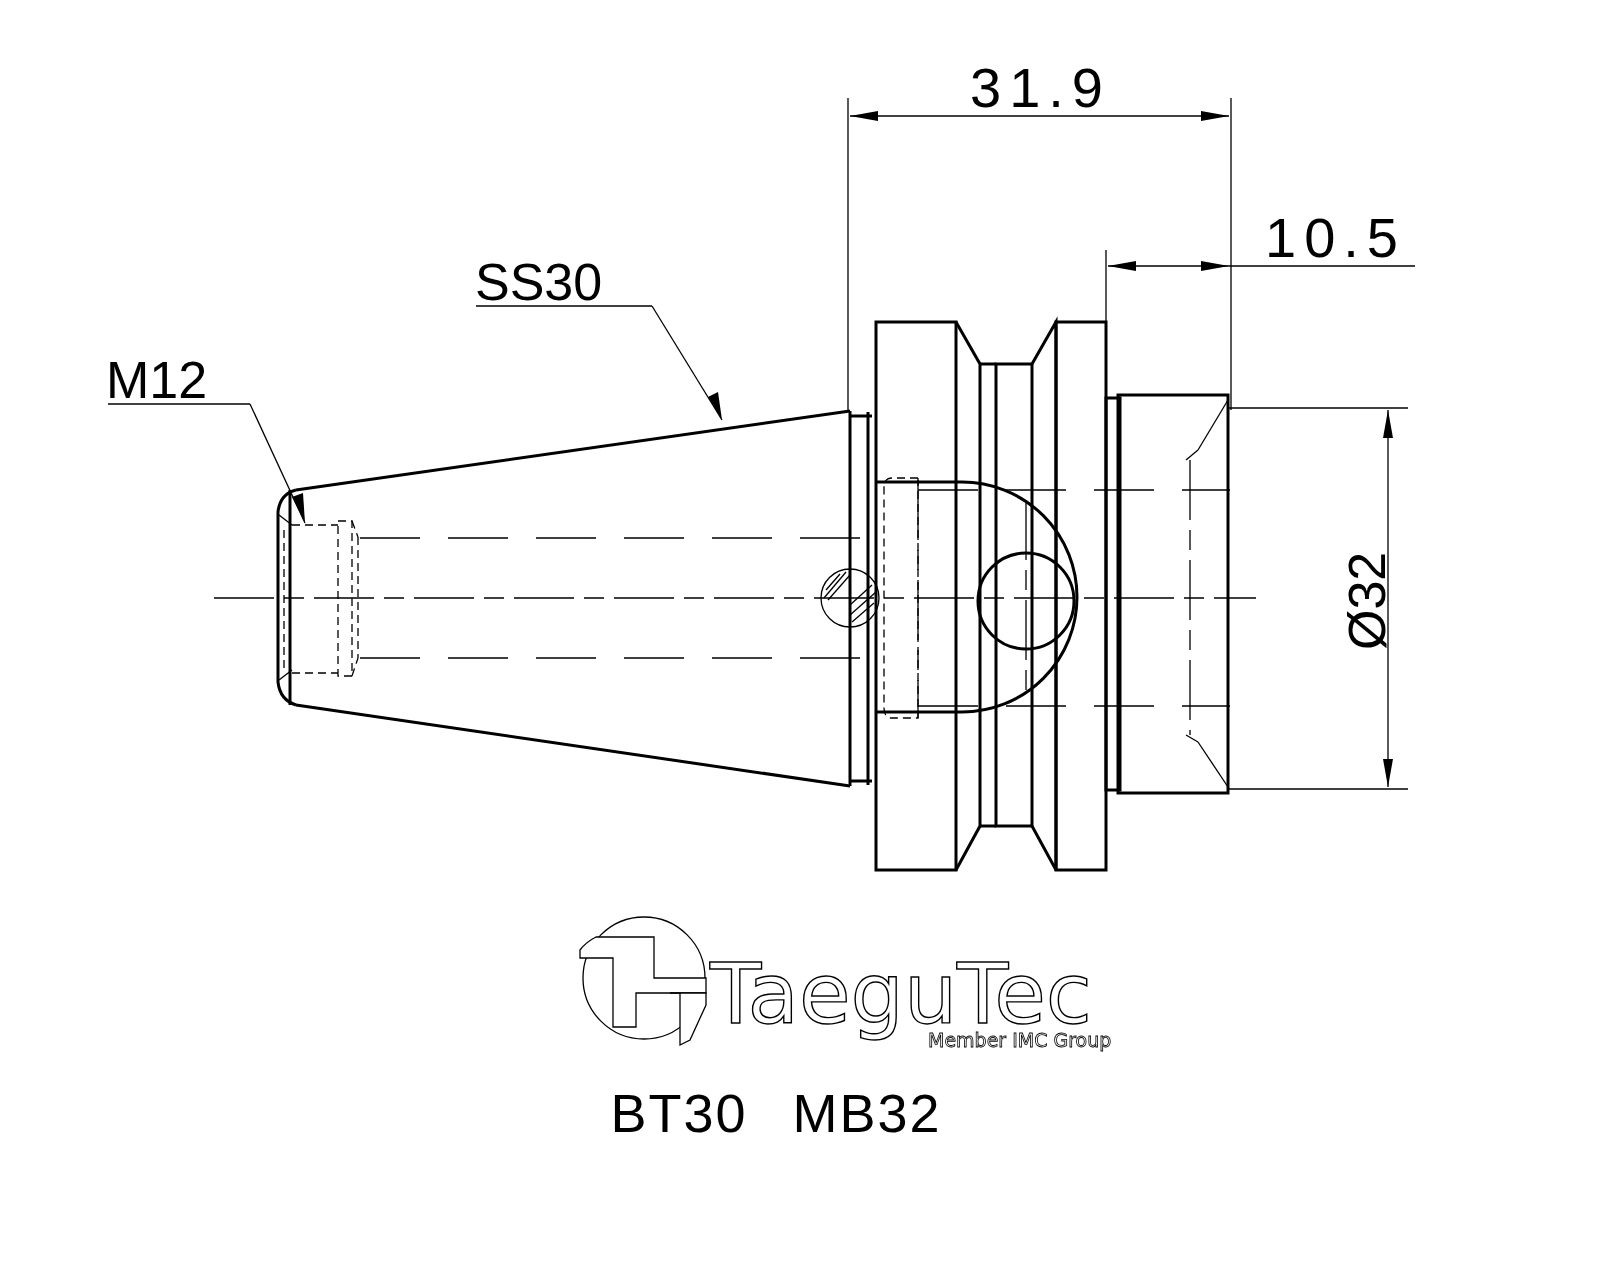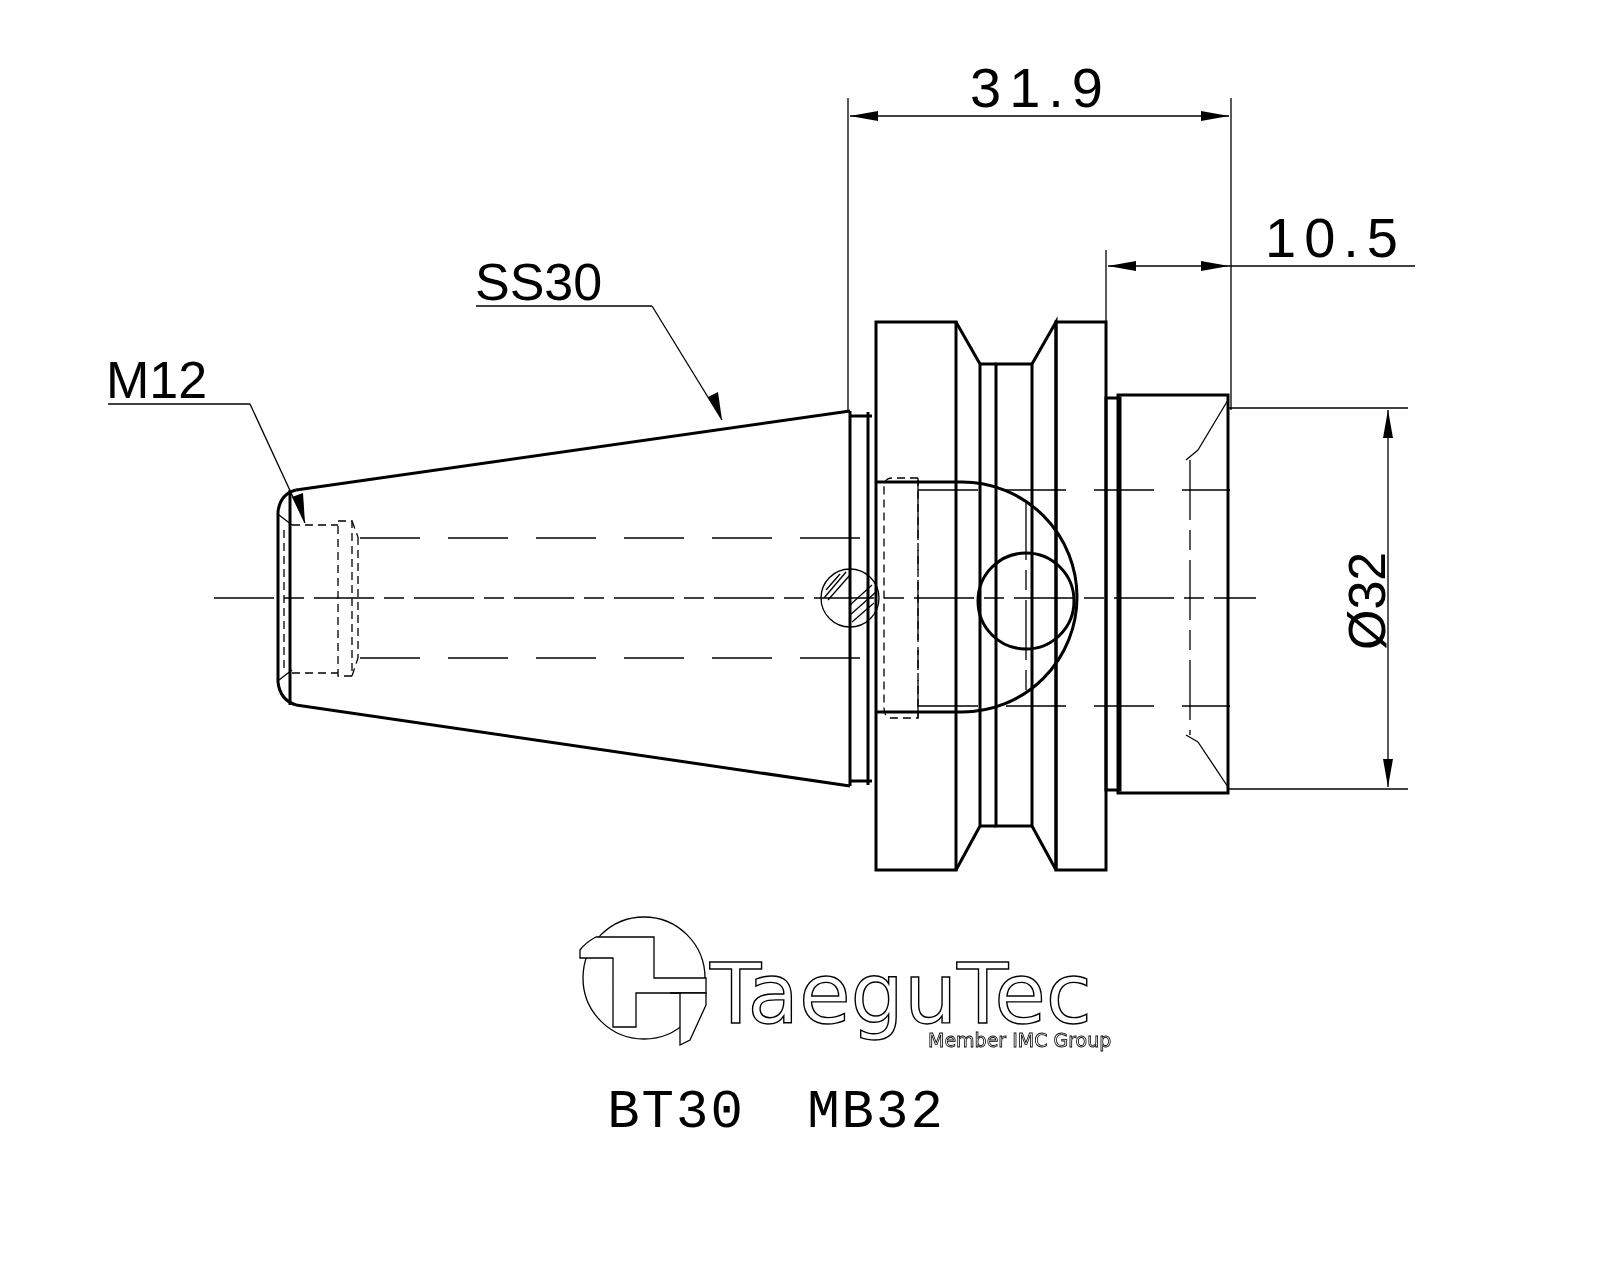--- a/index.html
+++ b/index.html
@@ -6,21 +6,21 @@
   body { width: 1600px; height: 1280px; position: relative; overflow: hidden; }
   svg { position: absolute; left: 0; top: 0; }
   .thick { stroke: #000; stroke-width: 3; fill: none; }
   .thin { stroke: #000; stroke-width: 1.3; fill: none; }
   .dash { stroke: #000; stroke-width: 1.3; fill: none; stroke-dasharray: 8 5; }
   .center { stroke: #000; stroke-width: 1.3; fill: none; stroke-dasharray: 60 10 20 10; }
   .hidden { stroke: #000; stroke-width: 1.3; fill: none; stroke-dasharray: 60 28; }
   .dimtext { font-family: "Liberation Sans", sans-serif; font-size: 56px; fill: #000; letter-spacing: 8px; }
   .labeltext { font-family: "Liberation Sans", sans-serif; font-size: 52px; fill: #000; }
   .title { position: absolute; left: 0; width: 1552px; top: 1082px; text-align: center;
-           font-family: Liberation Mono, monospace; font-size: 54px; color: #000; letter-spacing: 2px; }
+           font-family: Liberation Sans, sans-serif; font-size: 54px; color: #000; letter-spacing: 2px; }
   .title span { margin: 0 14px; }
   .logo-word { font-family: "DejaVu Sans", sans-serif; font-size: 84px; fill: #fff; stroke: #000; stroke-width: 1.4; }
   .logo-sub { font-family: "DejaVu Sans", sans-serif; font-size: 19px; fill: #fff; stroke: #000; stroke-width: 0.8; }
 </style>
 </head>
 <body>
 
 <svg width="1600" height="1280" viewBox="0 0 1600 1280">
 
   <g>

